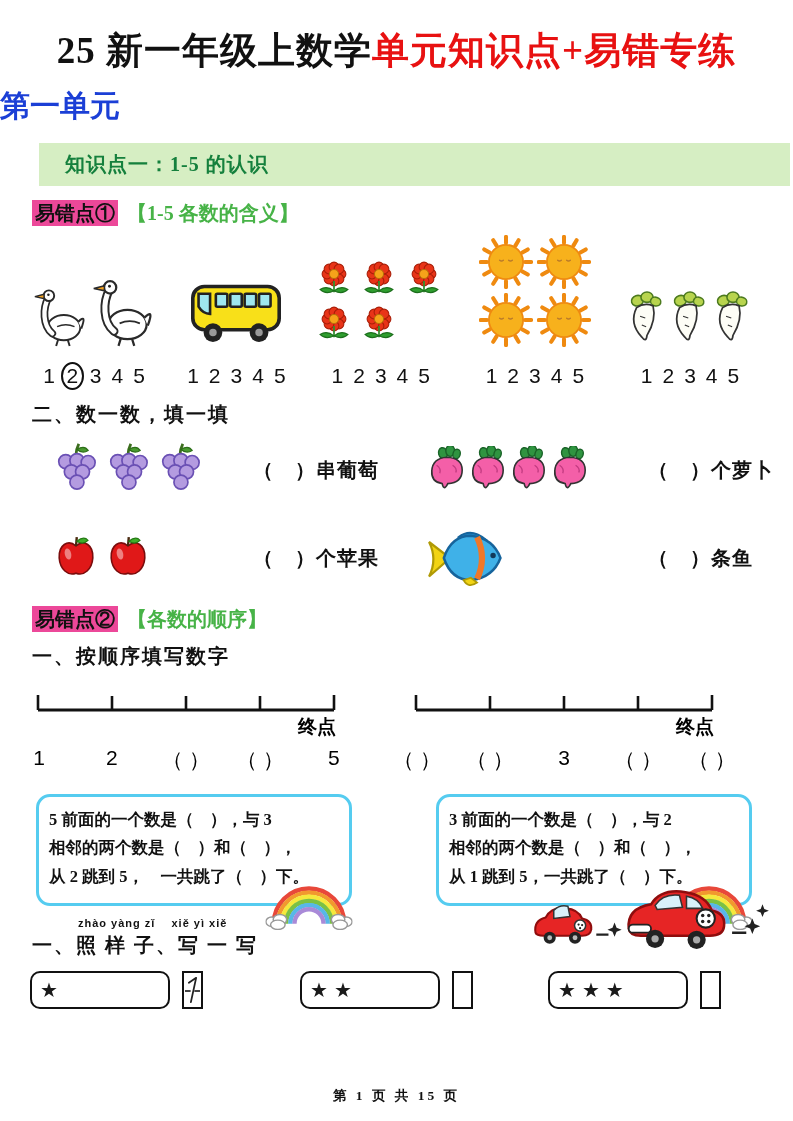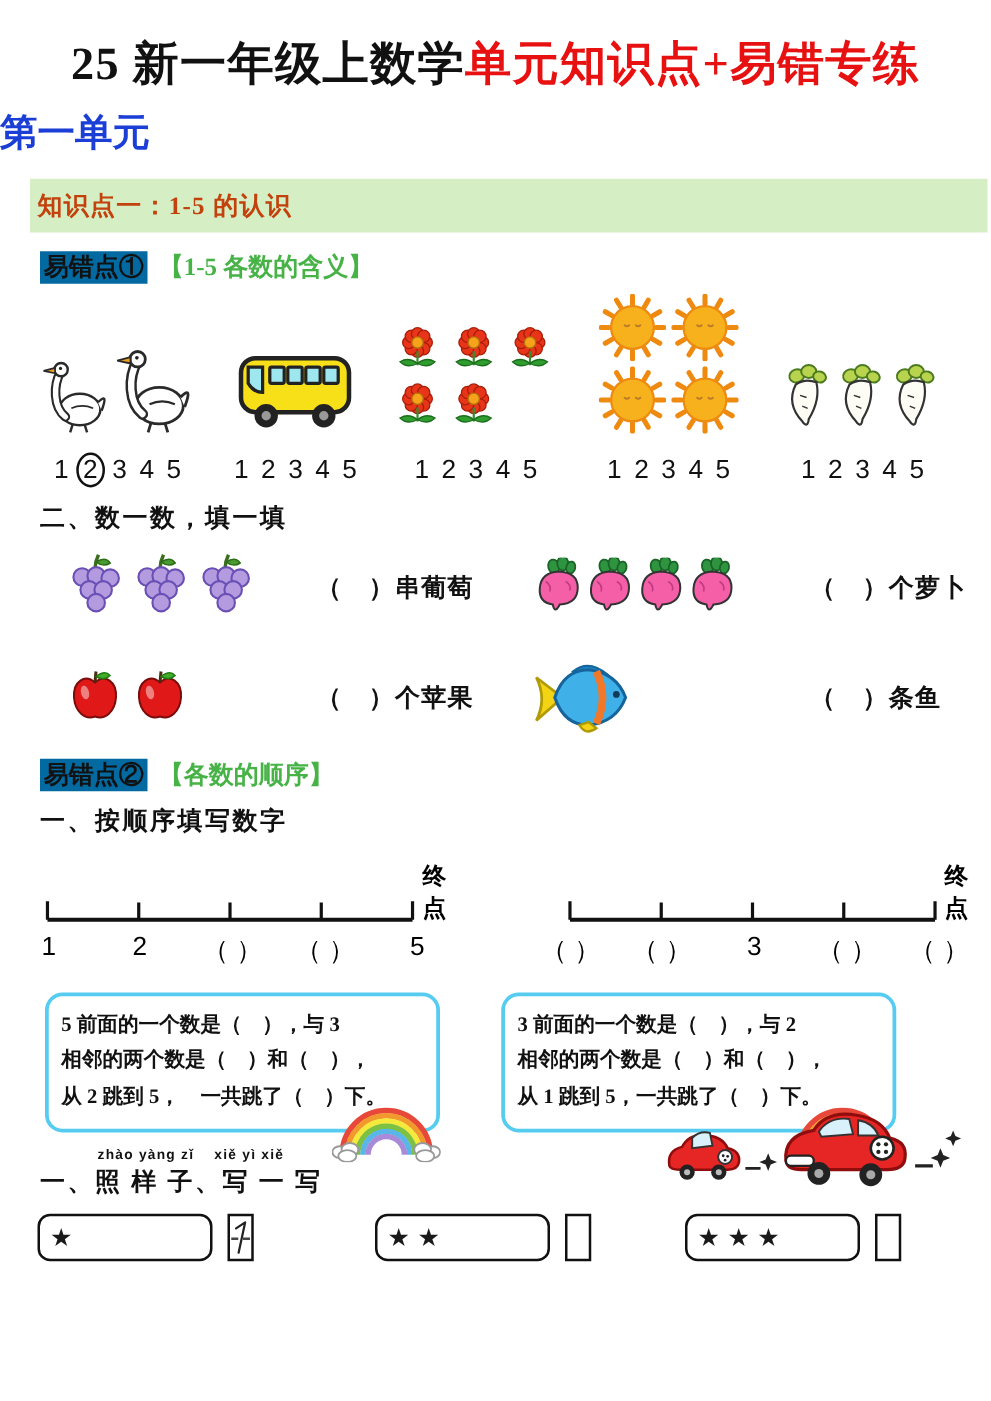--- a/index.html
+++ b/index.html
@@ -6,25 +6,25 @@
   body { background:#888; font-family:"Liberation Serif", serif; }
   .page { position:relative; width:793px; height:1121px; margin:0 auto; background:#ffffff; overflow:hidden; padding-top:26px; }
 
   
   .main-title { text-align:center; font-size:37px; font-weight:700; letter-spacing:1px; white-space:nowrap; }
   .main-title .t-black { color:#111; }
   .main-title .t-red { color:#e81111; }
   .unit-title { text-align:left; font-size:30px; font-weight:900; color:#1b3fd6; margin-top:10px; }
 
   
-  .banner { margin:16px 3px 0 24px; background:#d6eec3; color:#c2410c; font-size:20px; font-weight:700; padding:8px 6px; letter-spacing:1px; }
+  .banner { margin:16px 3px 0 39px; background:#d6eec3; color:#15803d; font-size:20px; font-weight:700; padding:8px 26px; letter-spacing:1px; }
 
   
   .point-row { margin:14px 0 0 32px; font-size:20px; font-weight:700; }
-  .badge { background:#0369a1; padding:2px 3px; color:#111; }
+  .badge { background:#ec4899; padding:2px 3px; color:#111; }
   .topic { color:#47b347; margin-left:4px; }
 
   
   .qhead { margin:10px 0 0 32px; }
   .pinyin { font-family:"Liberation Sans", sans-serif; font-size:11px; font-weight:700; margin-left:46px; letter-spacing:1px; color:#111; }
   .qtitle { font-size:20px; font-weight:700; letter-spacing:2px; color:#111; margin-top:1px; }
 
   
   .q1-row { display:flex; justify-content:space-between; align-items:flex-end; margin:8px 34px 0 28px; }
   .q1-col { display:flex; flex-direction:column; align-items:center; }
@@ -50,28 +50,28 @@
   .icons-grapes .icon:first-child { margin-left:0; }
   .icons-radish-pink .icon { width:48px; height:48px; margin-left:-7px; }
   .icons-radish-pink .icon:first-child { margin-left:0; }
   .icons-apple .icon { width:48px; height:48px; margin-left:4px; }
   .icons-fish .icon { width:86px; height:64px; }
   .q2-label { font-size:20px; font-weight:700; letter-spacing:1px; color:#111; white-space:nowrap; }
 
   
   .rulers-row { display:flex; gap:78px; margin:16px 0 0 36px; }
   .ruler-block {}
-  .ruler-top { display:flex; align-items:flex-end; }
+  .ruler-top { display:flex; align-items:flex-end;flex-direction:column; }
   .ruler-svg { width:300px; height:26px; }
   .endlab { font-size:19px; font-weight:700; margin-left:6px; position:relative; top:2px; }
   .ruler-nums { position:relative; width:300px; height:34px; margin-top:8px; font-family:"Liberation Sans", sans-serif; font-size:21px; font-weight:500; }
   .ruler-nums span { position:absolute; transform:translateX(-50%); white-space:nowrap; }
 
   
-  .hint-row { display:flex; gap:49px; margin:14px 0 0 36px; }
+  .hint-row { display:flex; gap:84px; margin:14px 0 0 36px; }
   .hintbox { position:relative; border:3px solid #55ccf0; border-radius:14px; padding:9px 8px 12px 10px; width:316px; font-size:16.5px; font-weight:600; line-height:1.72; color:#111; background:#fff; }
   .hintbox .rainbow { position:absolute; right:-4px; bottom:-27px; width:88px; height:54px; }
 
   
   .cars-wrap { position:absolute; left:525px; top:880px; width:248px; height:76px; }
   .cars-wrap svg { width:100%; height:100%; }
 
   
   .star-grid { display:grid; grid-template-columns:270px 248px auto; row-gap:13px; margin:12px 30px 0 30px; }
   .star-item { display:flex; align-items:center; gap:12px; }
@@ -478,14 +478,15 @@
       <div class="star-item">
       <div class="starbox">★★</div>
       <div class="wbox"></div>
     </div>
       <div class="star-item">
       <div class="starbox">★★★</div>
       <div class="wbox"></div>
     </div>
     </div>
 
+  <div class="footer">第 1 页 共 15 页</div>
 
 </div>
 
 </body></html>

